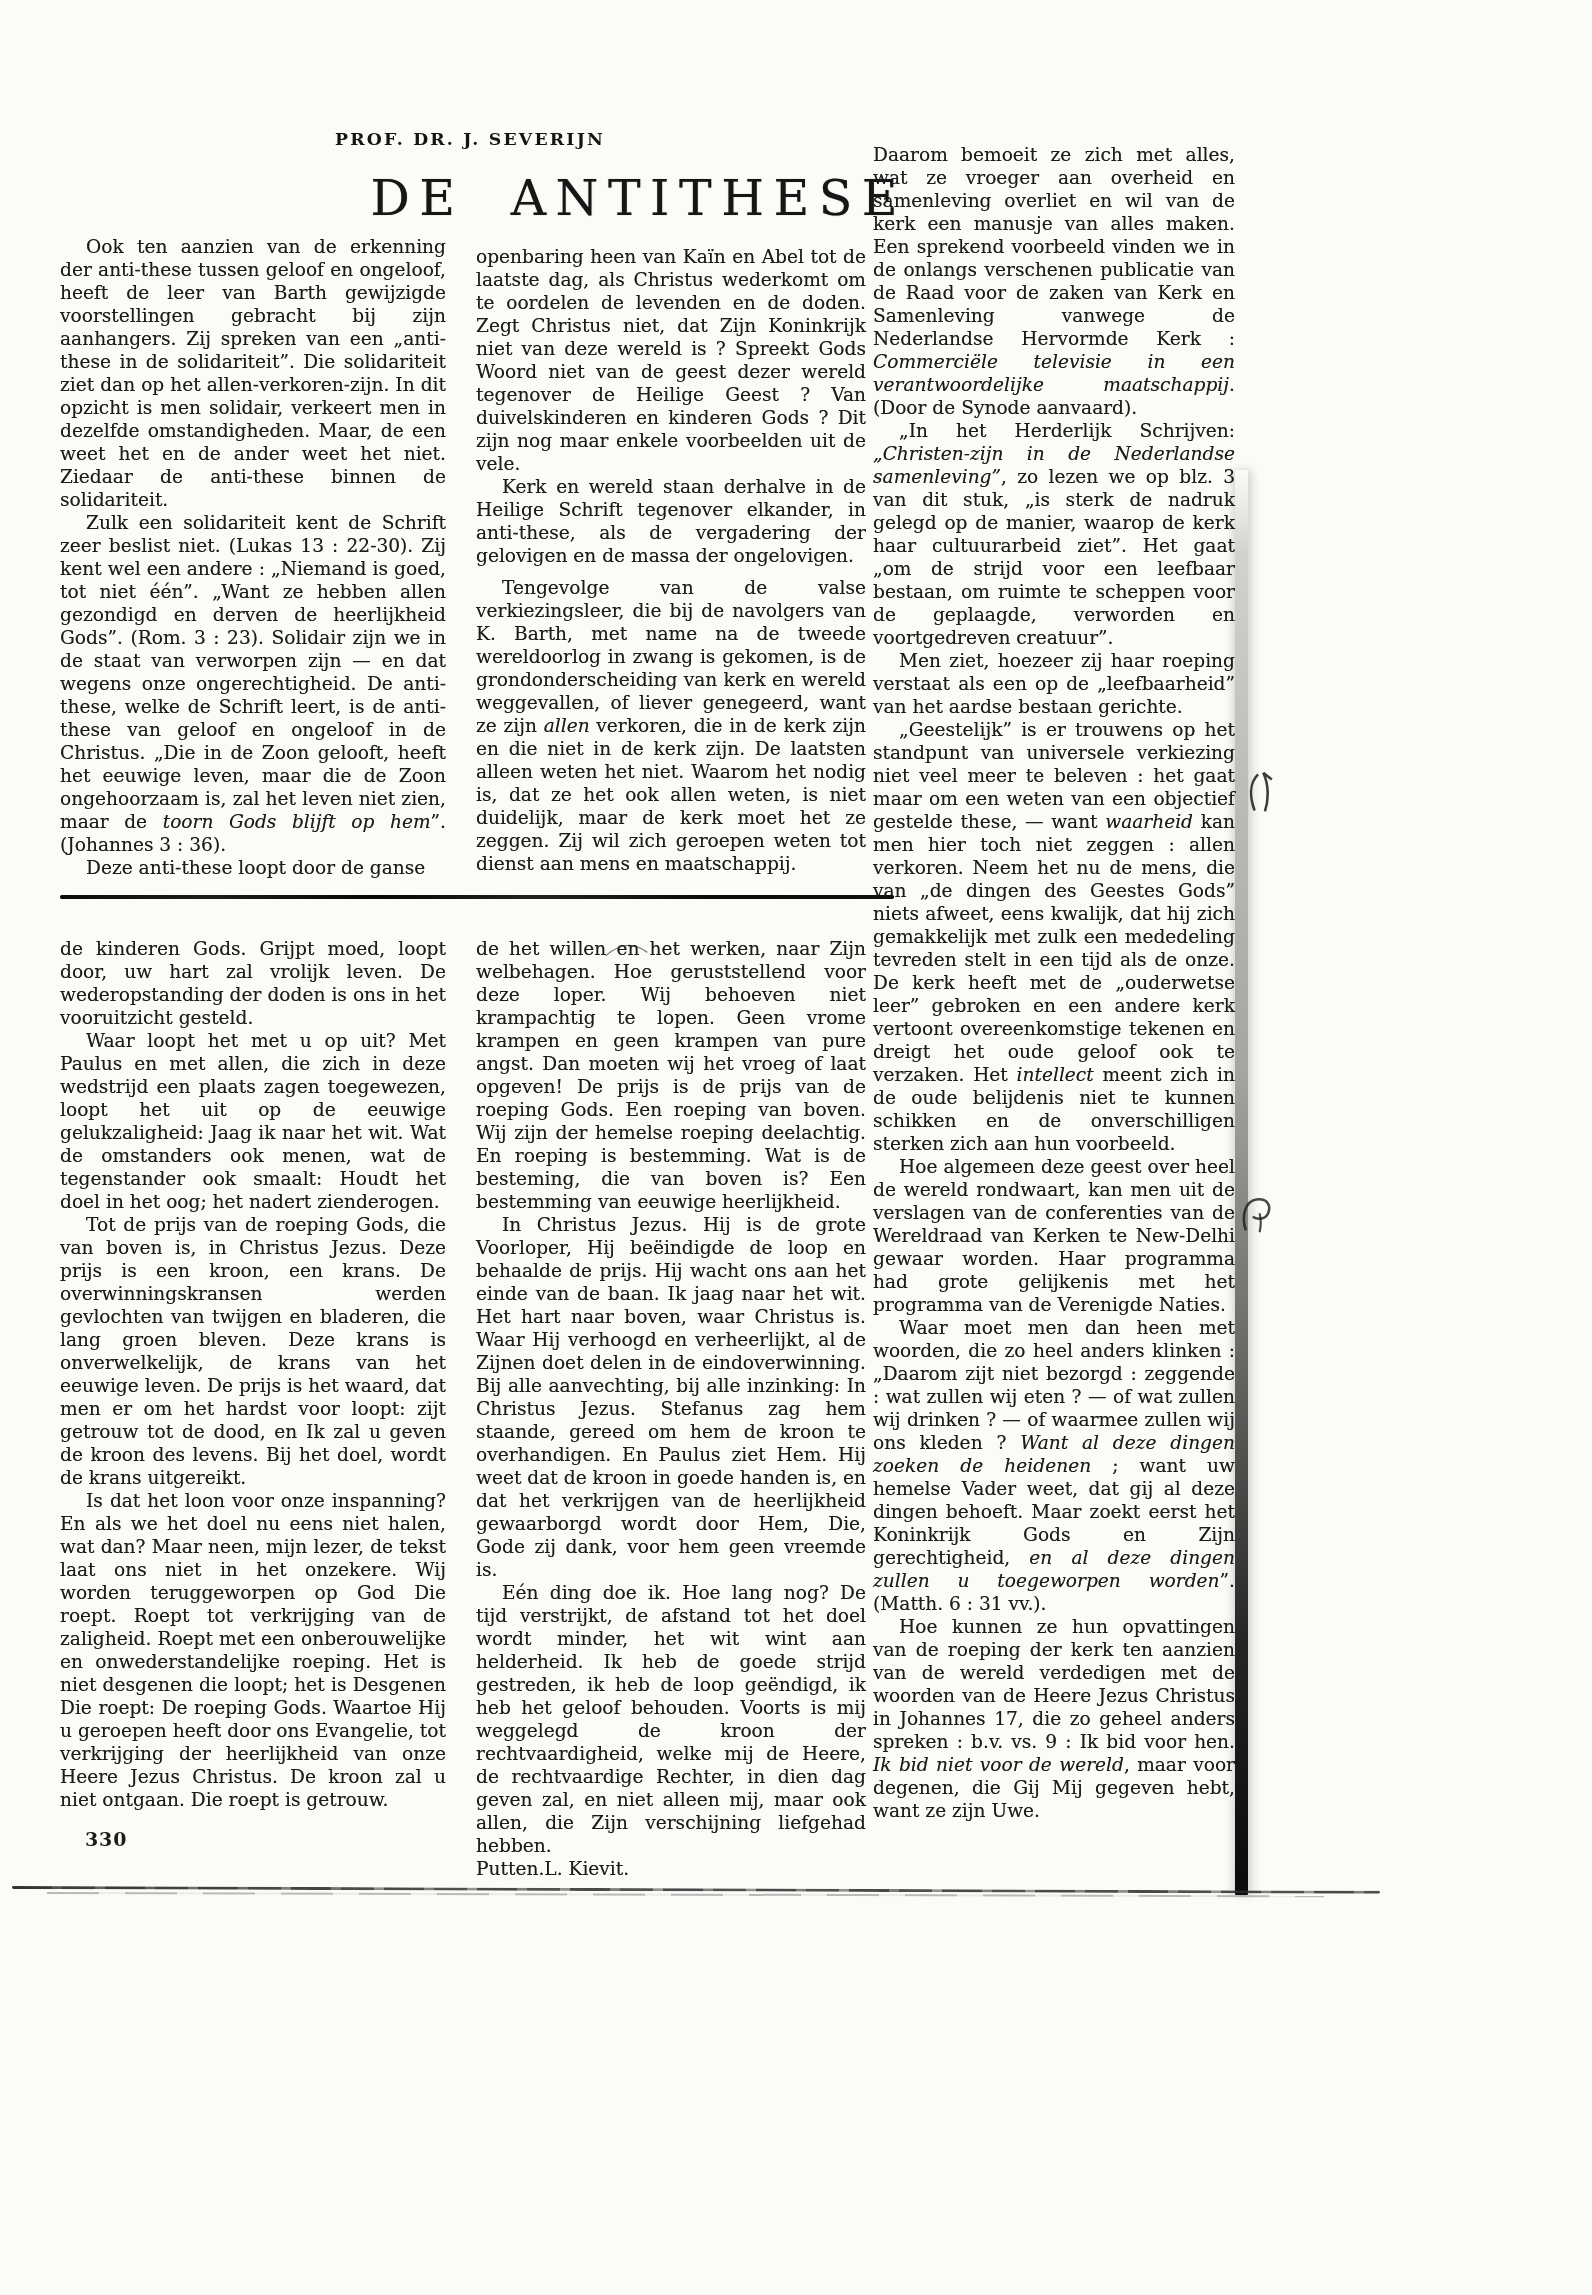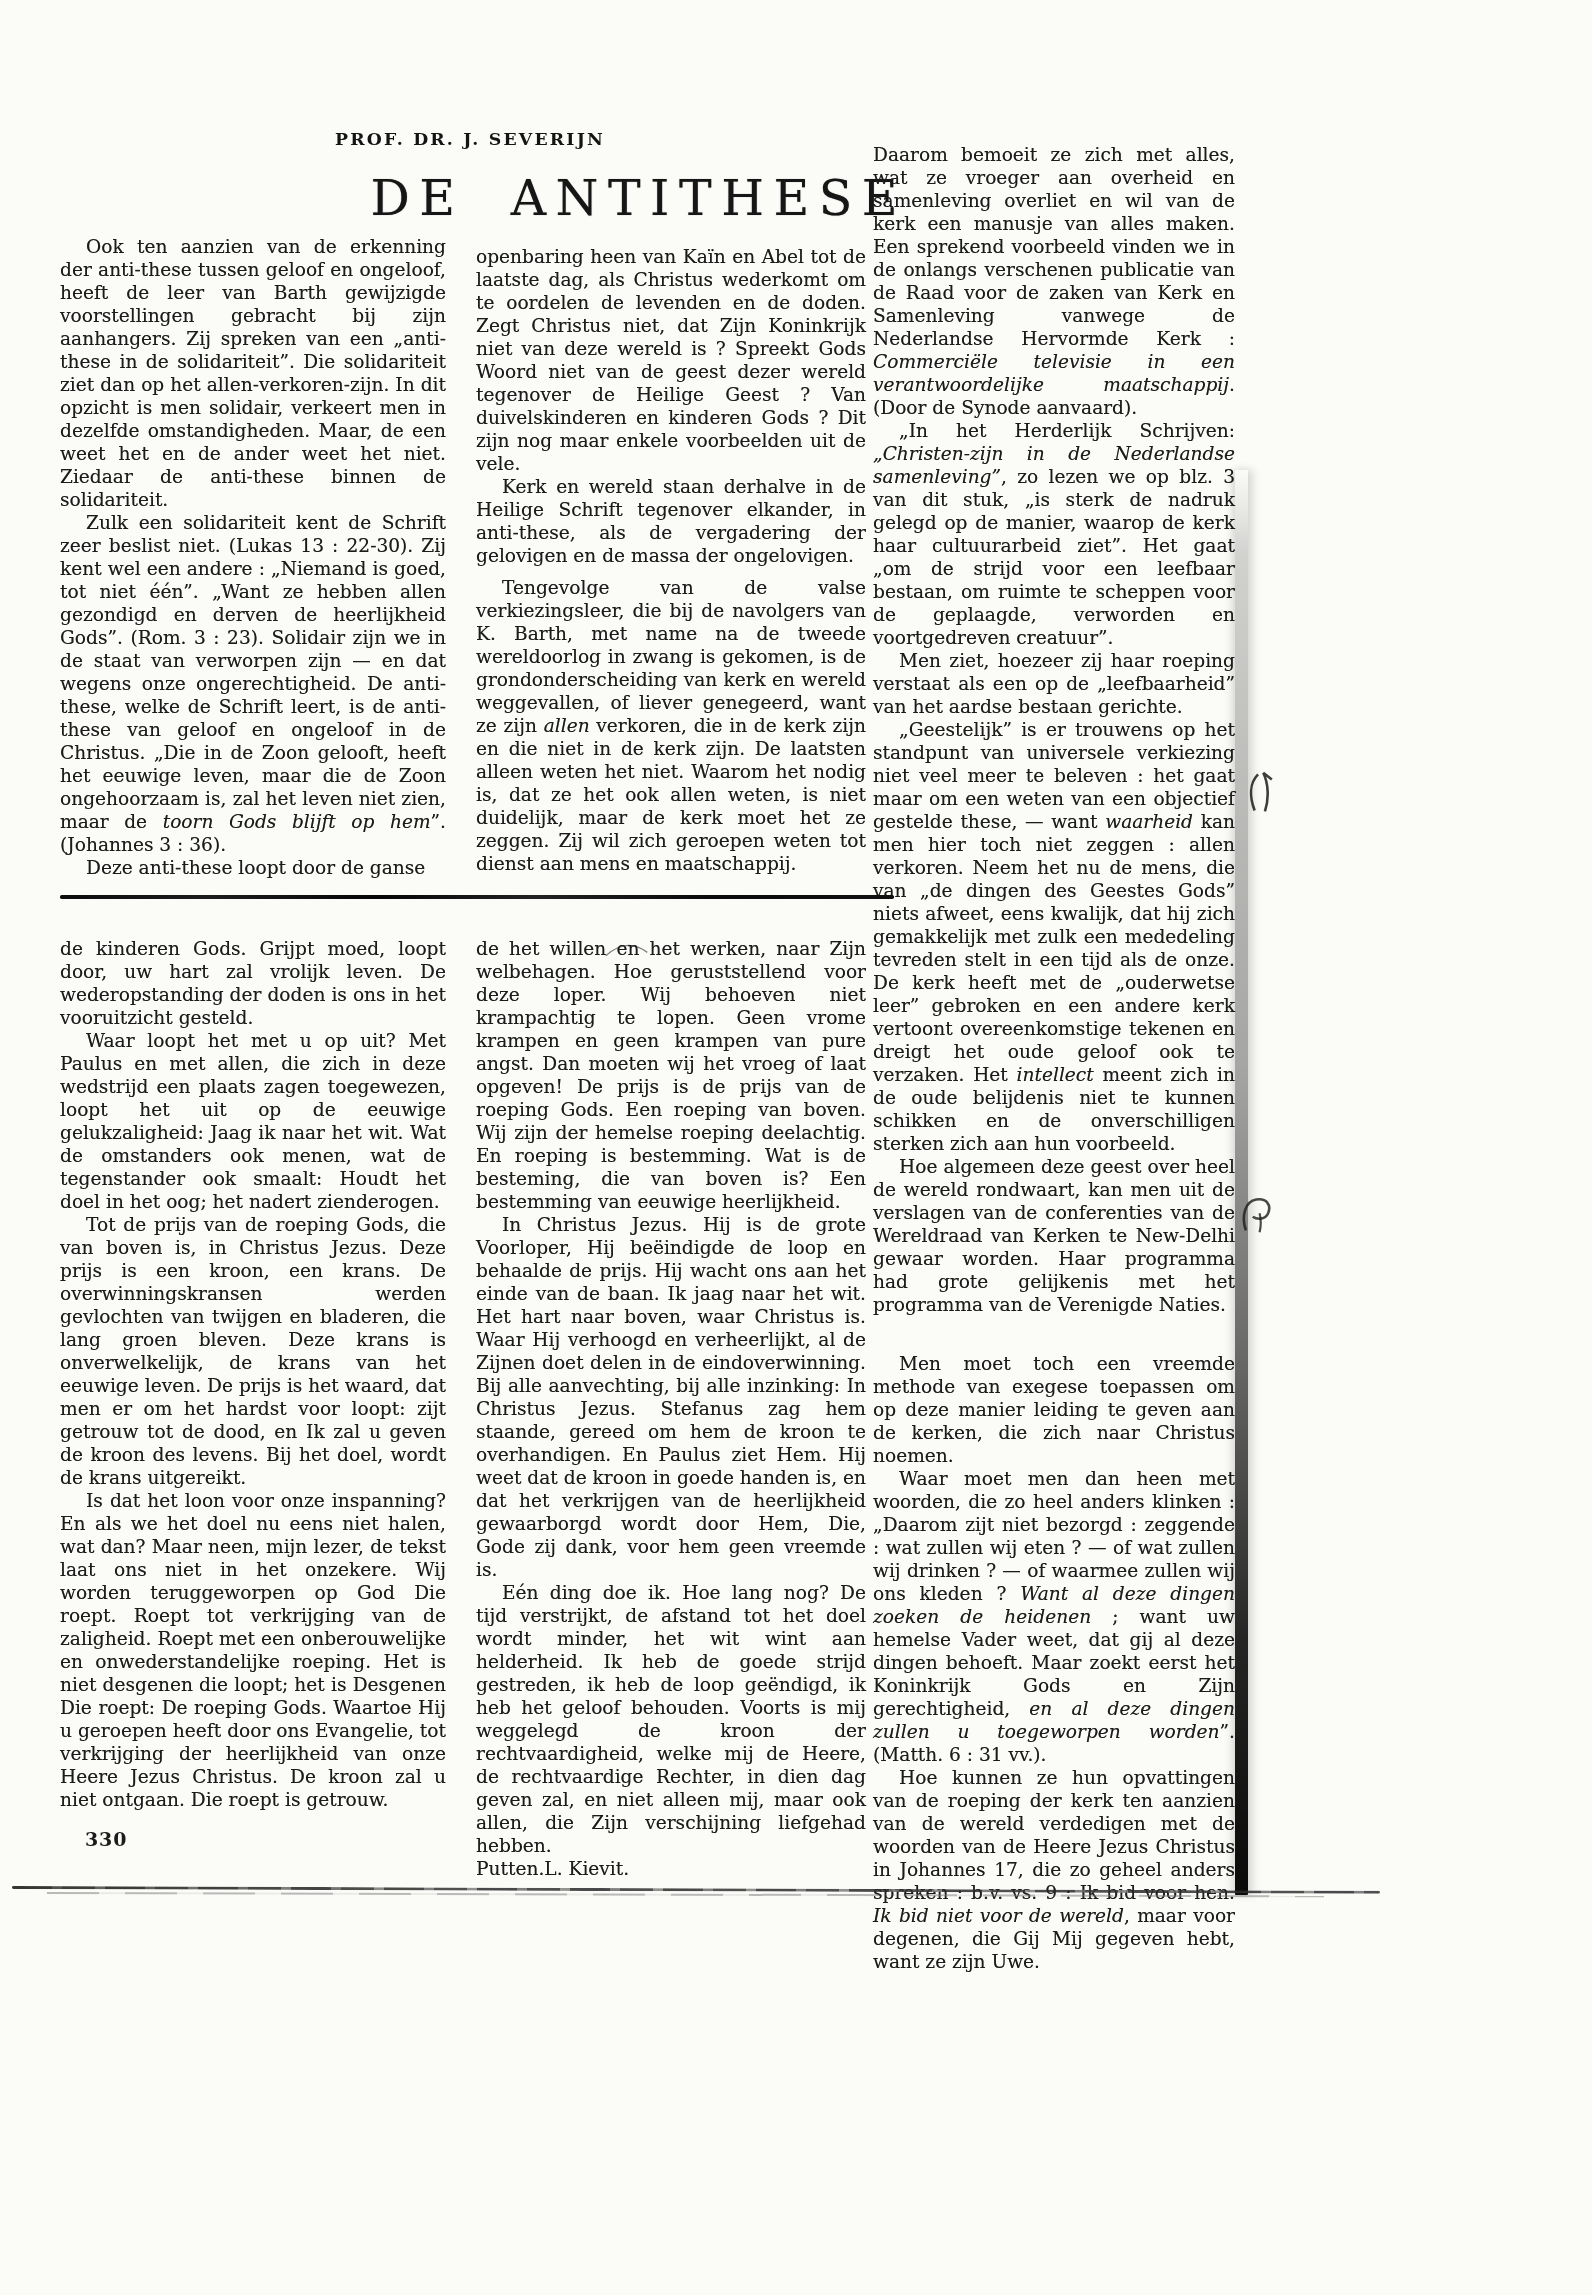--- a/index.html
+++ b/index.html
@@ -102,21 +102,20 @@
     <p class="para indent"><span>Kerk en wereld staan derhalve in de Heilige Schrift tegenover elkander, in anti-these, als de vergadering der gelovigen en de massa der ongelovigen.</span></p>
     <p class="para indent gap-small"><span>Tengevolge van de valse verkiezingsleer, die bij de navolgers van K. Barth, met name na de tweede wereldoorlog in zwang is gekomen, is de grondonderscheiding van kerk en wereld weggevallen, of liever genegeerd, want ze zijn </span><em>allen</em><span> verkoren, die in de kerk zijn en die niet in de kerk zijn. De laatsten alleen weten het niet. Waarom het nodig is, dat ze het ook allen weten, is niet duidelijk, maar de kerk moet het ze zeggen. Zij wil zich geroepen weten tot dienst aan mens en maatschappij.</span></p>
   </div>
 
   <div class="col col-3">
     <p class="para"><span>Daarom bemoeit ze zich met alles, wat ze vroeger aan overheid en samenleving overliet en wil van de kerk een manusje van alles maken. Een sprekend voorbeeld vinden we in de onlangs verschenen publicatie van de Raad voor de zaken van Kerk en Samenleving vanwege de Nederlandse Hervormde Kerk : </span><em>Commerciële televisie in een verantwoordelijke maatschappij</em><span>. (Door de Synode aanvaard).</span></p>
     <p class="para indent"><span>„In het Herderlijk Schrijven: </span><em>„Christen-zijn in de Nederlandse samenleving”</em><span>, zo lezen we op blz. 3 van dit stuk, „is sterk de nadruk gelegd op de manier, waarop de kerk haar cultuurarbeid ziet”. Het gaat „om de strijd voor een leefbaar bestaan, om ruimte te scheppen voor de geplaagde, verworden en voortgedreven creatuur”.</span></p>
     <p class="para indent"><span>Men ziet, hoezeer zij haar roeping verstaat als een op de „leefbaarheid” van het aardse bestaan gerichte.</span></p>
     <p class="para indent"><span>„Geestelijk” is er trouwens op het standpunt van universele verkiezing niet veel meer te beleven : het gaat maar om een weten van een objectief gestelde these, — want </span><em>waarheid</em><span> kan men hier toch niet zeggen : allen verkoren. Neem het nu de mens, die van „de dingen des Geestes Gods” niets afweet, eens kwalijk, dat hij zich gemakkelijk met zulk een mededeling tevreden stelt in een tijd als de onze. De kerk heeft met de „ouderwetse leer” gebroken en een andere kerk vertoont overeenkomstige tekenen en dreigt het oude geloof ook te verzaken. Het </span><em>intellect</em><span> meent zich in de oude belijdenis niet te kunnen schikken en de onverschilligen sterken zich aan hun voorbeeld.</span></p>
     <p class="para indent"><span>Hoe algemeen deze geest over heel de wereld rondwaart, kan men uit de verslagen van de conferenties van de Wereldraad van Kerken te New-Delhi gewaar worden. Haar programma had grote gelijkenis met het programma van de Verenigde Naties.</span></p>
-    <p class="para indent gap-large"><span>Men moet toch een vreemde methode van exegese toepassen om op deze manier leiding te geven aan de kerken, die zich naar Christus noemen.</span></p>
     <p class="para indent"><span>Waar moet men dan heen met woorden, die zo heel anders klinken : „Daarom zijt niet bezorgd : zeggende : wat zullen wij eten ? — of wat zullen wij drinken ? — of waarmee zullen wij ons kleden ? </span><em>Want al deze dingen zoeken de heidenen</em><span> ; want uw hemelse Vader weet, dat gij al deze dingen behoeft. Maar zoekt eerst het Koninkrijk Gods en Zijn gerechtigheid, </span><em>en al deze dingen zullen u toegeworpen worden</em><span>”. (Matth. 6 : 31 vv.).</span></p>
     <p class="para indent"><span>Hoe kunnen ze hun opvattingen van de roeping der kerk ten aanzien van de wereld verdedigen met de woorden van de Heere Jezus Christus in Johannes 17, die zo geheel anders spreken : b.v. vs. 9 : Ik bid voor hen. </span><em>Ik bid niet voor de wereld</em><span>, maar voor degenen, die Gij Mij gegeven hebt, want ze zijn Uwe.</span></p>
   </div>
 
   <div class="section-divider"></div>
   <svg class="divider-arc" viewBox="0 0 52 20">
     <path d="M2,16 Q26,-6 50,12" fill="none" stroke="#555" stroke-width="1.6" opacity="0.75"></path>
   </svg>
 
   <div class="col col-bot-1">

